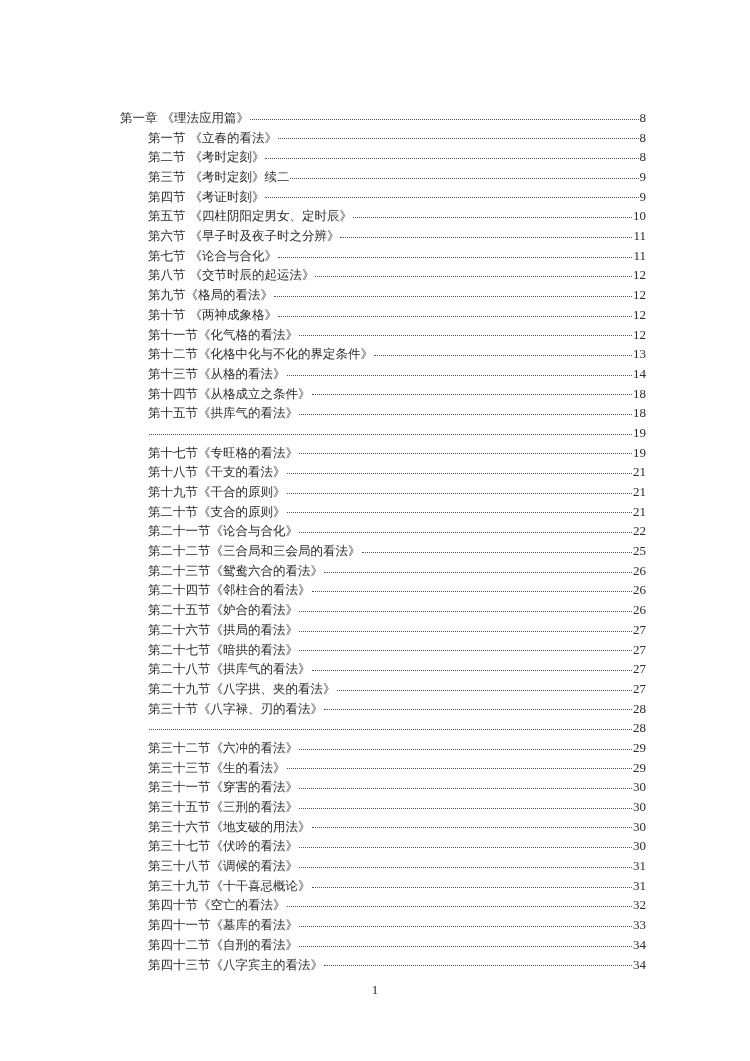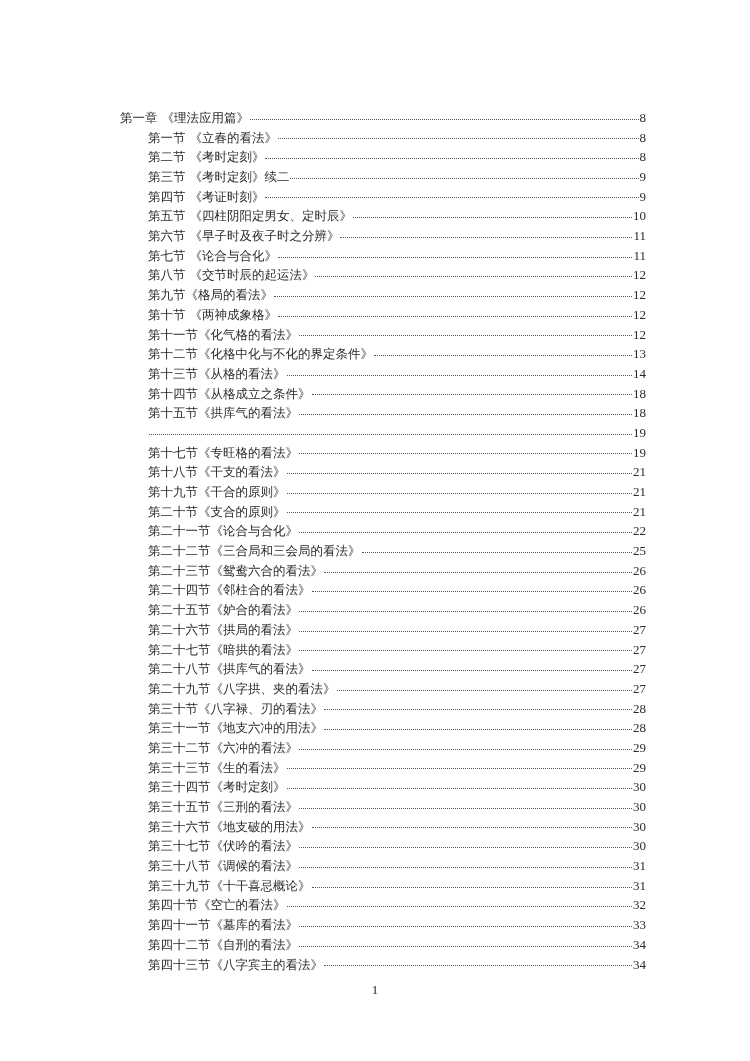--- a/index.html
+++ b/index.html
@@ -177,36 +177,35 @@
         <span class="label">第二十九节《八字拱、夹的看法》</span>
         <span class="leader"></span>
         <span class="page">27</span>
       </div>
       <div class="row section">
         <span class="label">第三十节《八字禄、刃的看法》</span>
         <span class="leader"></span>
         <span class="page">28</span>
       </div>
       <div class="row section">
-        <span class="label">第三十一节《地支六冲的用法》</span>
         <span class="leader"></span>
         <span class="page">28</span>
       </div>
       <div class="row section">
         <span class="label">第三十二节《六冲的看法》</span>
         <span class="leader"></span>
         <span class="page">29</span>
       </div>
       <div class="row section">
         <span class="label">第三十三节《生的看法》</span>
         <span class="leader"></span>
         <span class="page">29</span>
       </div>
       <div class="row section">
-        <span class="label">第三十四节《考时定刻》</span>
+        <span class="label">第三十一节《穿害的看法》</span>
         <span class="leader"></span>
         <span class="page">30</span>
       </div>
       <div class="row section">
         <span class="label">第三十五节《三刑的看法》</span>
         <span class="leader"></span>
         <span class="page">30</span>
       </div>
       <div class="row section">
         <span class="label">第三十六节《地支破的用法》</span>

